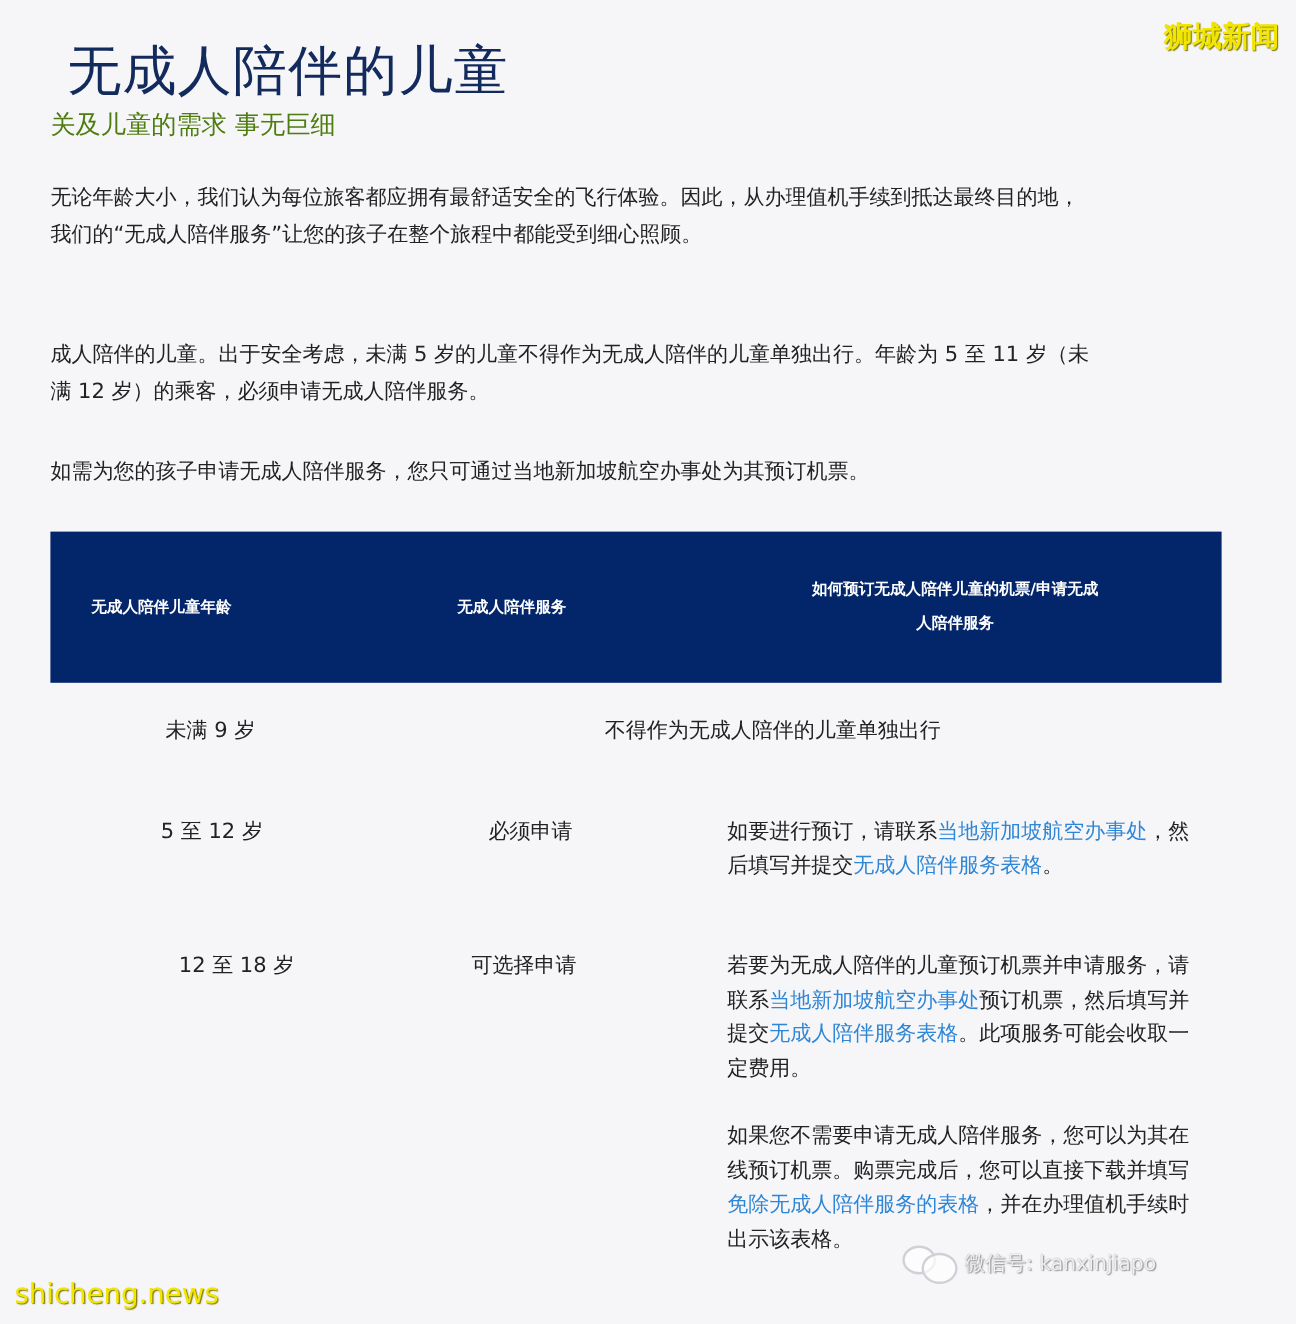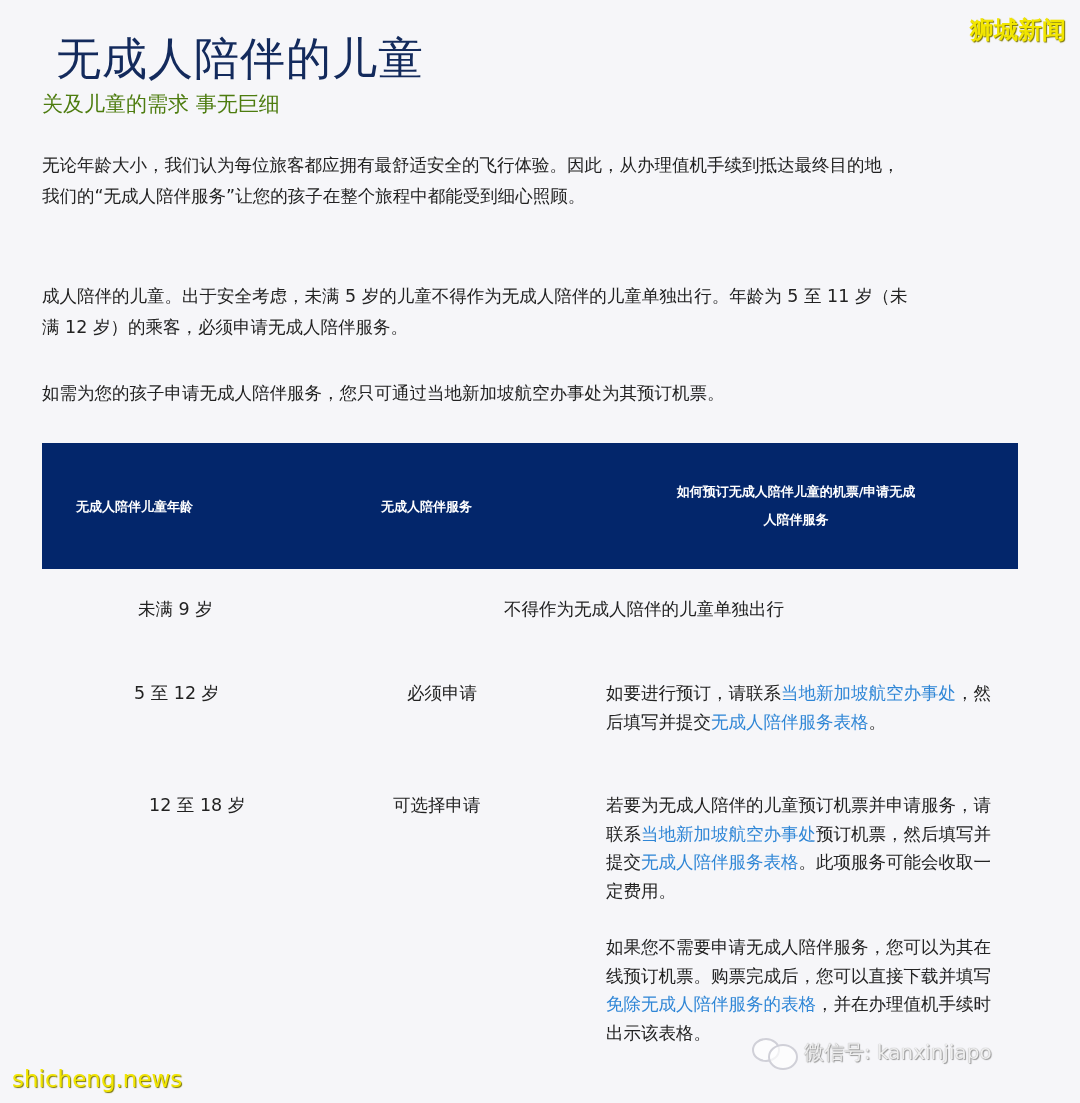--- a/index.html
+++ b/index.html
@@ -51,21 +51,21 @@
       left: 12px;
       top: 1066px;
       font-size: 23px;
       color: #f2e600;
       text-shadow: 1px 1px 1px #7a7400;
     }
     .watermark-wechat {
       position: absolute;
       left: 752px;
       top: 1036px;
-      font-size: 20px;
+      font-size: 17px;
       color: rgba(255,255,255,0.85);
       text-shadow: 0 0 1px #888, 1px 1px 1px #999;
       display: flex;
       align-items: center;
       gap: 6px;
     }
     .wechat-icon {
       width: 46px;
       height: 32px;
       position: relative;

